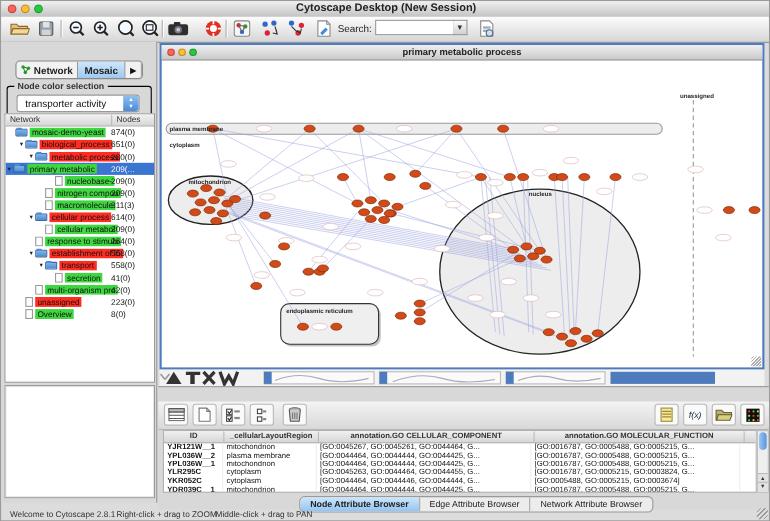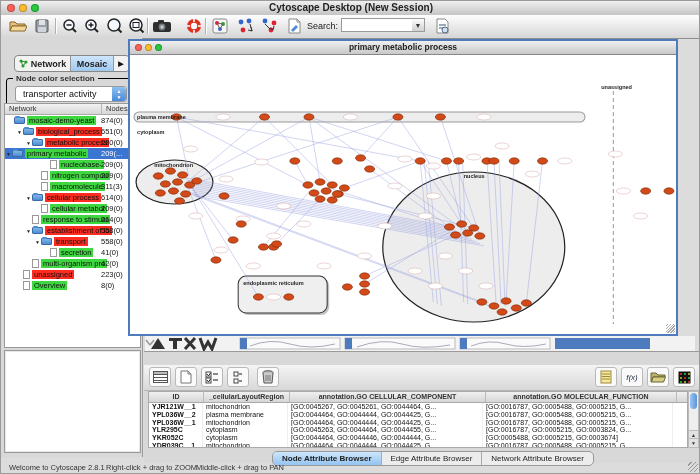--- a/index.html
+++ b/index.html
@@ -58,21 +58,21 @@
   .tfold:before{content:"";position:absolute;left:0;top:-2px;width:5px;height:2px;background:#4d8cd0;border-radius:1px 1px 0 0;}
   .tdoc{width:7px;height:9px;background:#fff;border:1px solid #999;flex:none;margin-right:2px;box-sizing:border-box;}
   .tlbl{padding:0 2px;line-height:9px;}
   .hl-g{background:#3fd73f;}
   .hl-r{background:#ff2d21;}
   .tcount{position:absolute;left:96px;font-size:7.5px;color:#111;}
   .sel .tcount{color:#fff;}
   #birdseye{position:absolute;left:3px;top:312px;width:135px;height:101px;background:#fff;
     border:1px solid #999;box-shadow:inset 0 0 0 1px #e8e8e8;}
   
-  #netwin{left:127px;top:38px;width:550px;height:297px;border:2px solid #4d7bbd;background:#fff;box-sizing:border-box;}
+  #netwin{left:144px;top:38px;width:550px;height:297px;border:2px solid #4d7bbd;background:#fff;box-sizing:border-box;}
   #nettitle{height:13px;background:linear-gradient(#efefef,#c9c9c9);border-bottom:1px solid #888;position:relative;}
   #nettitle .title{position:absolute;left:0;right:0;top:1px;text-align:center;font-size:8.5px;font-weight:bold;color:#222;}
   .tl2{position:absolute;top:3px;width:7px;height:7px;border-radius:50%;border:1px solid rgba(0,0,0,.25);box-sizing:border-box;}
   #netgrip{position:absolute;right:1px;bottom:1px;width:9px;height:9px;
     background:repeating-linear-gradient(135deg,#fff 0 1px,#aaa 1px 2px);}
   
   #bgstrip{left:144px;top:335px;width:550px;height:15px;background:#f2f2f2;}
   
   #datapanel{left:143px;top:350px;width:557px;height:112px;background:#d8d8d8;border-top:1px solid #9a9a9a;box-sizing:border-box;}
   #dptoolbar{position:absolute;left:0;top:13px;width:100%;height:25px;background:linear-gradient(#f4f4f4,#d8d8d8);

